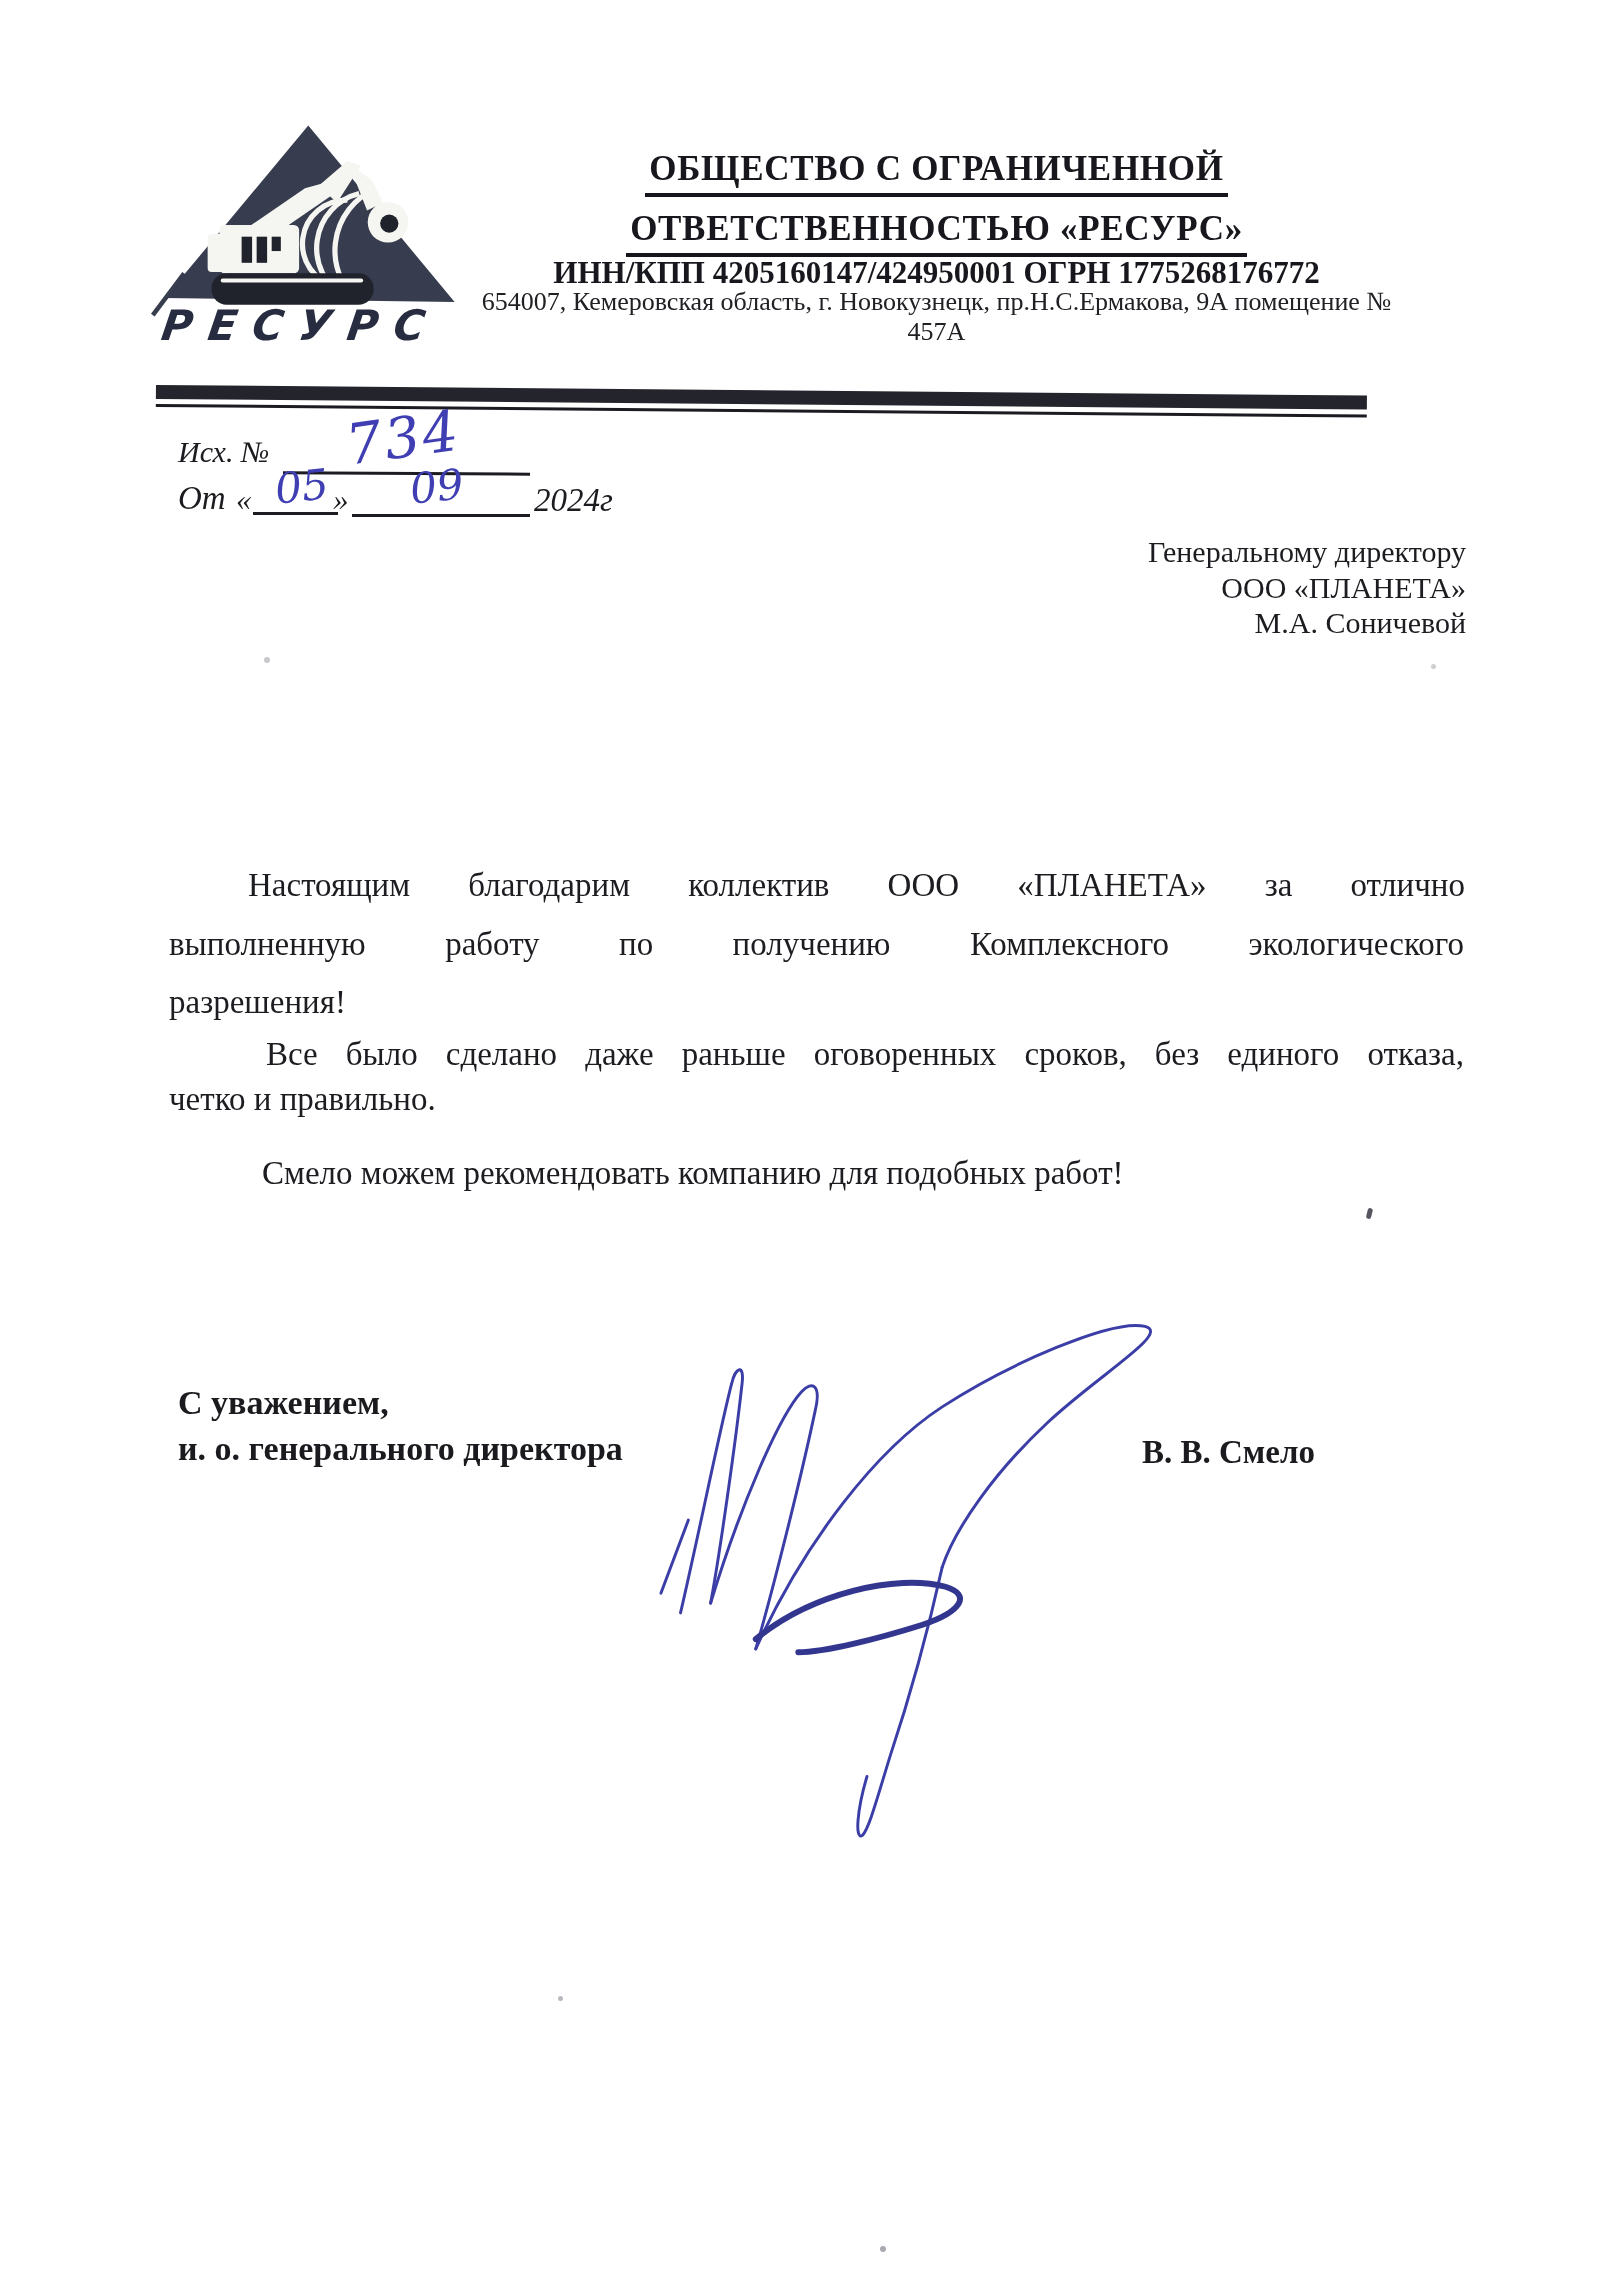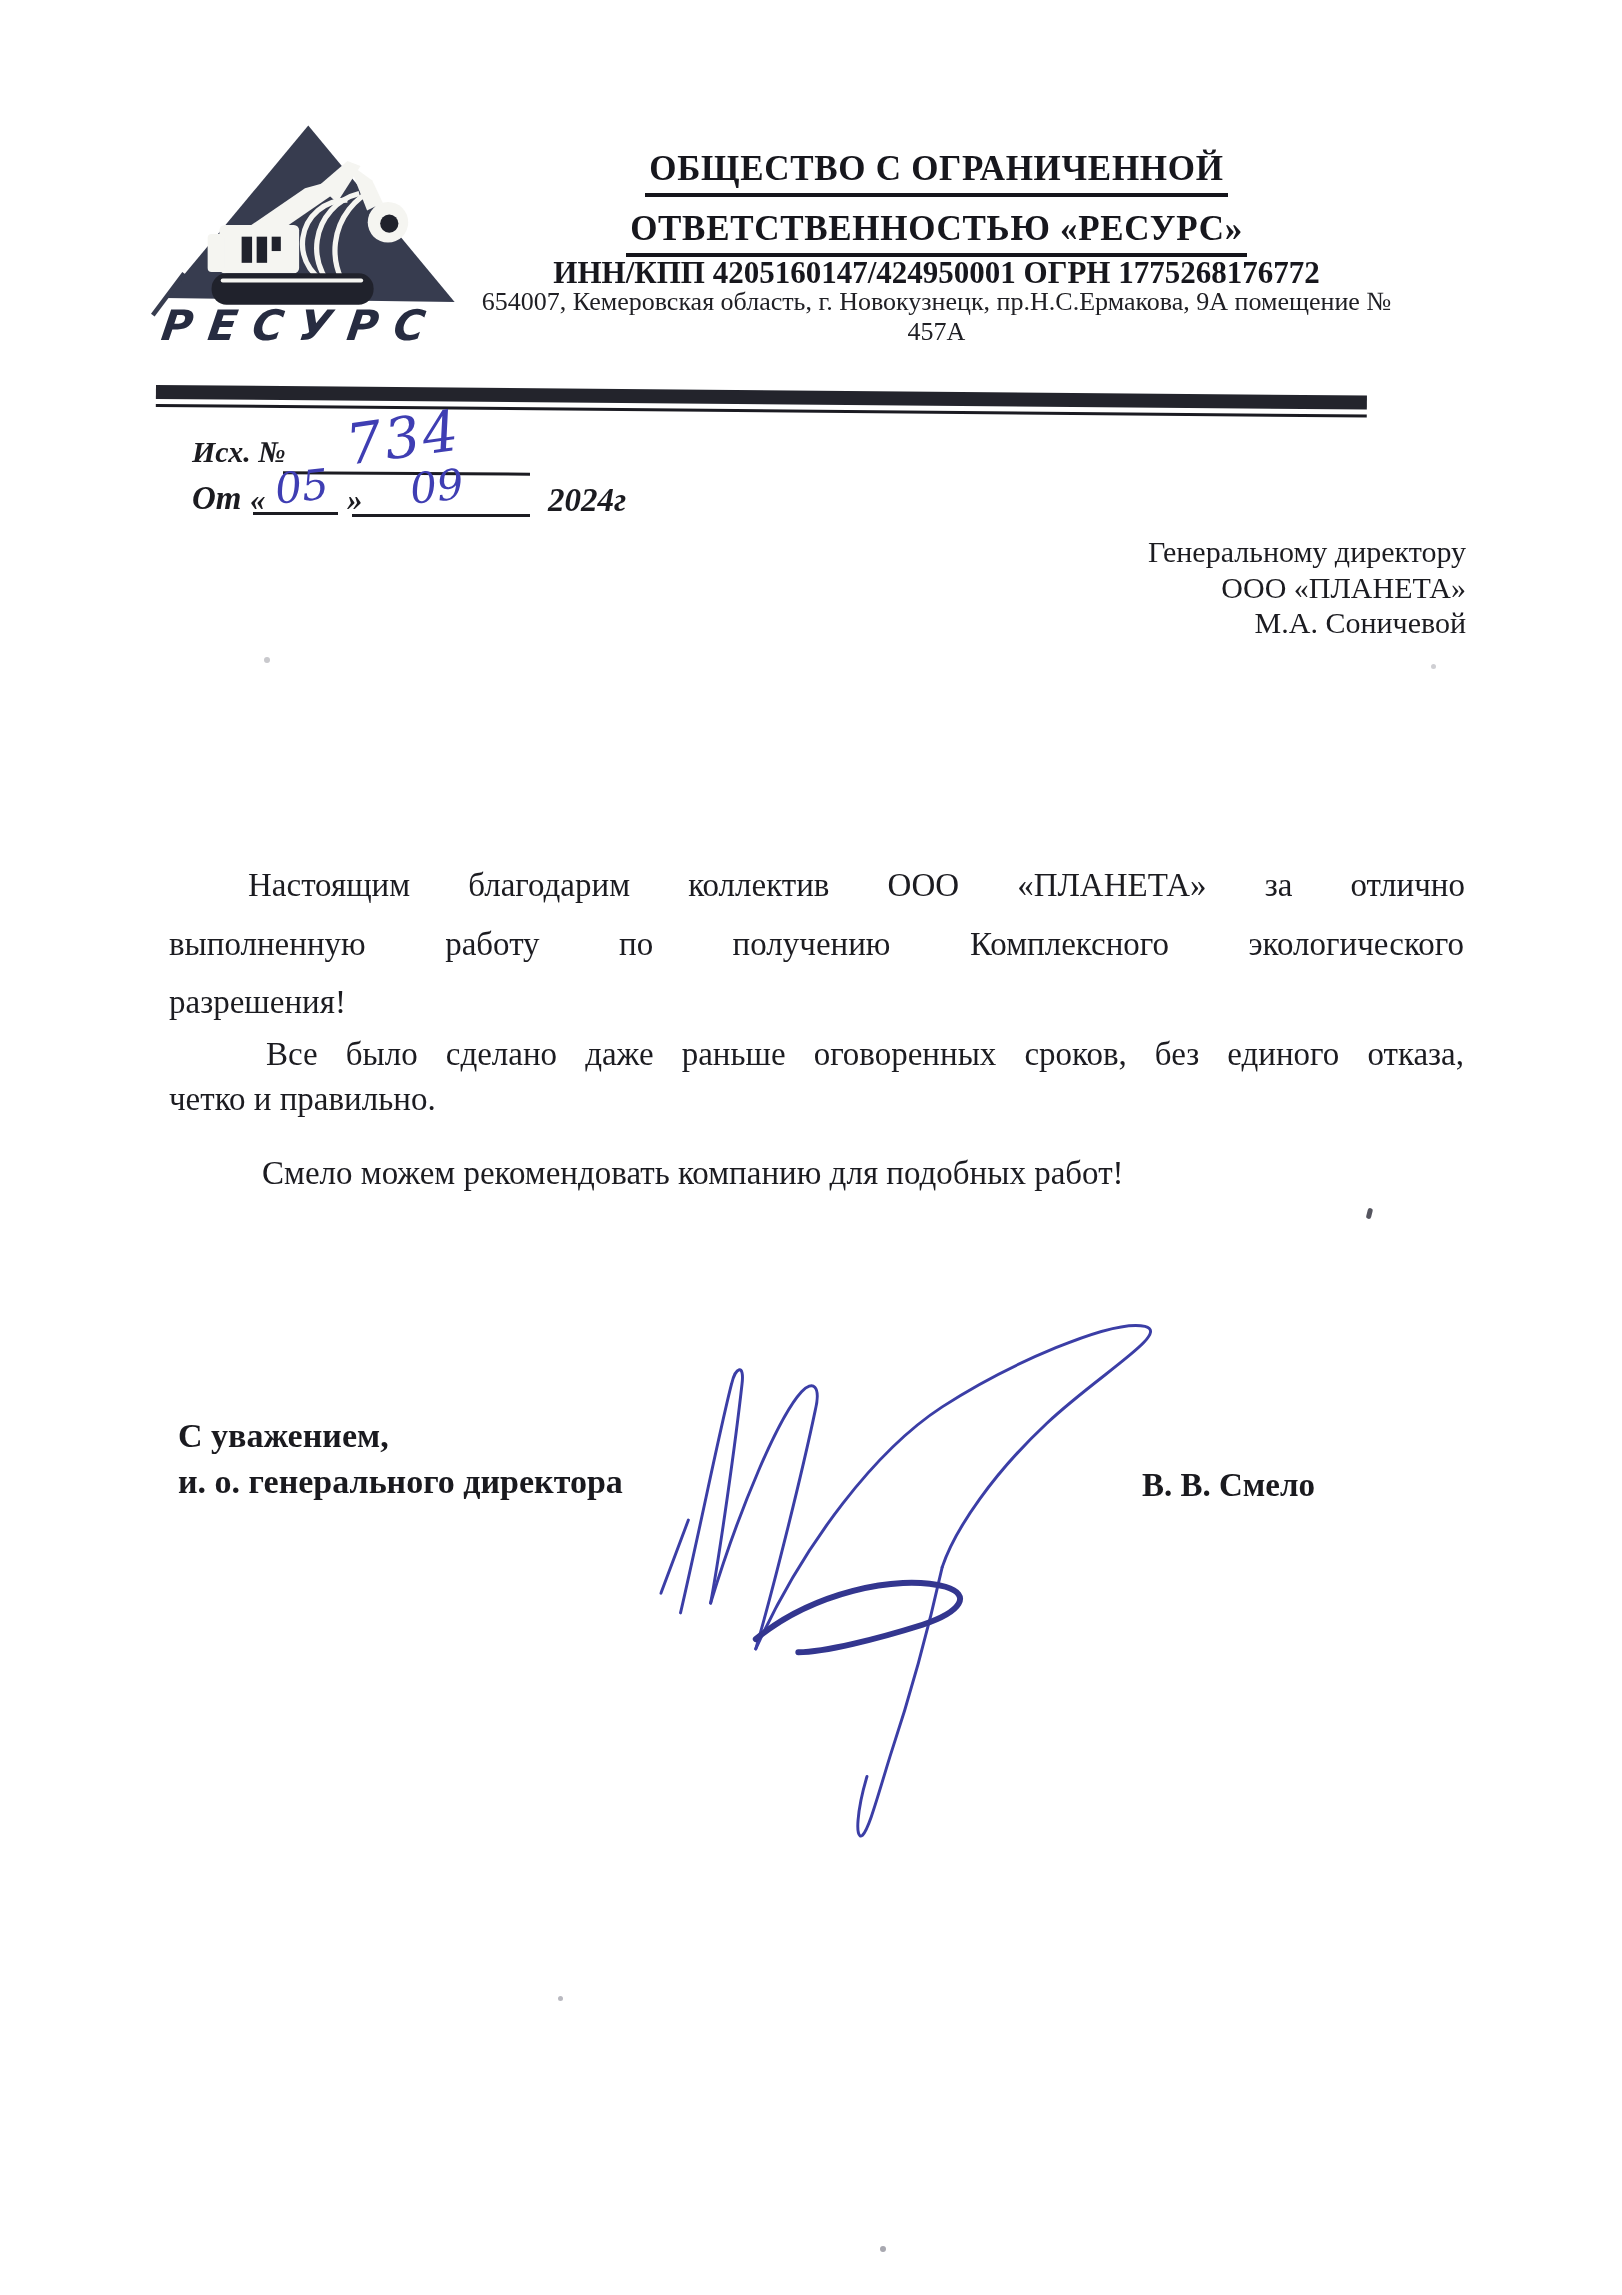--- a/index.html
+++ b/index.html
@@ -16,30 +16,30 @@
   .hdr-line{position:absolute;left:367px;width:1139px;text-align:center;color:#17171d;}
   .hdr-company{font-size:35px;font-weight:bold;line-height:42px;letter-spacing:0.7px;}
   .hdr-ul{display:inline-block;border-bottom:4.6px solid #15151b;padding:0 3.9px 3.3px 3.9px;}
   .hdr-reg{font-size:31px;font-weight:bold;line-height:37px;}
   .hdr-addr{font-size:26px;line-height:33px;color:#202025;}
   
   .divider{position:absolute;left:156px;top:385px;width:1211px;transform:rotate(0.5deg);transform-origin:left top;}
   .divider .bar{height:13.7px;background:#23242c;}
   .divider .thin{height:3.3px;background:#1b1b22;margin-top:5.2px;}
   
-  .ref{font-weight:bold;font-style:italic;color:#1b1b20;margin-left:14px;}
+  .ref{font-weight:normal;font-style:italic;color:#1b1b20;}
   .hw{font-family:"DejaVu Serif", serif;font-style:italic;color:#3f3eb3;}
   .uline{position:absolute;background:#1c1c22;height:3.3px;}
   
   .rcpt{position:absolute;left:982px;width:484px;text-align:right;font-size:30px;line-height:36px;color:#1c1c21;margin-top:12px;}
   
   .body-line{position:absolute;left:169px;width:1295px;font-size:33px;line-height:41px;color:#1c1c21;white-space:normal;}
   .jst{text-align:justify;text-align-last:justify;}
   
-  .signoff{font-size:34px;font-weight:bold;color:#1a1a1f;white-space:nowrap;margin-top:33px;}
+  .signoff{font-size:34px;font-weight:bold;color:#1a1a1f;white-space:nowrap;}
   
   .brand{
     position:absolute;left:134px;top:301px;width:334px;text-align:center;
     font-family:"DejaVu Sans", sans-serif;font-weight:bold;font-style:italic;
     font-size:42px;letter-spacing:15.7px;color:#272c41;
   }
   .brand span{display:inline-block;transform:skewX(-8deg);}
   .speck{position:absolute;border-radius:50%;}
 </style>
 </head>

